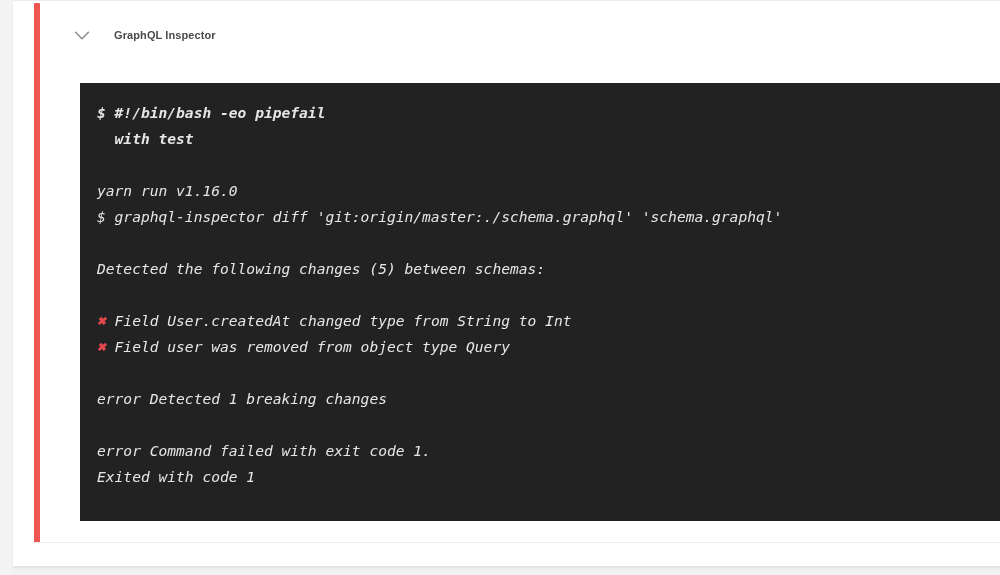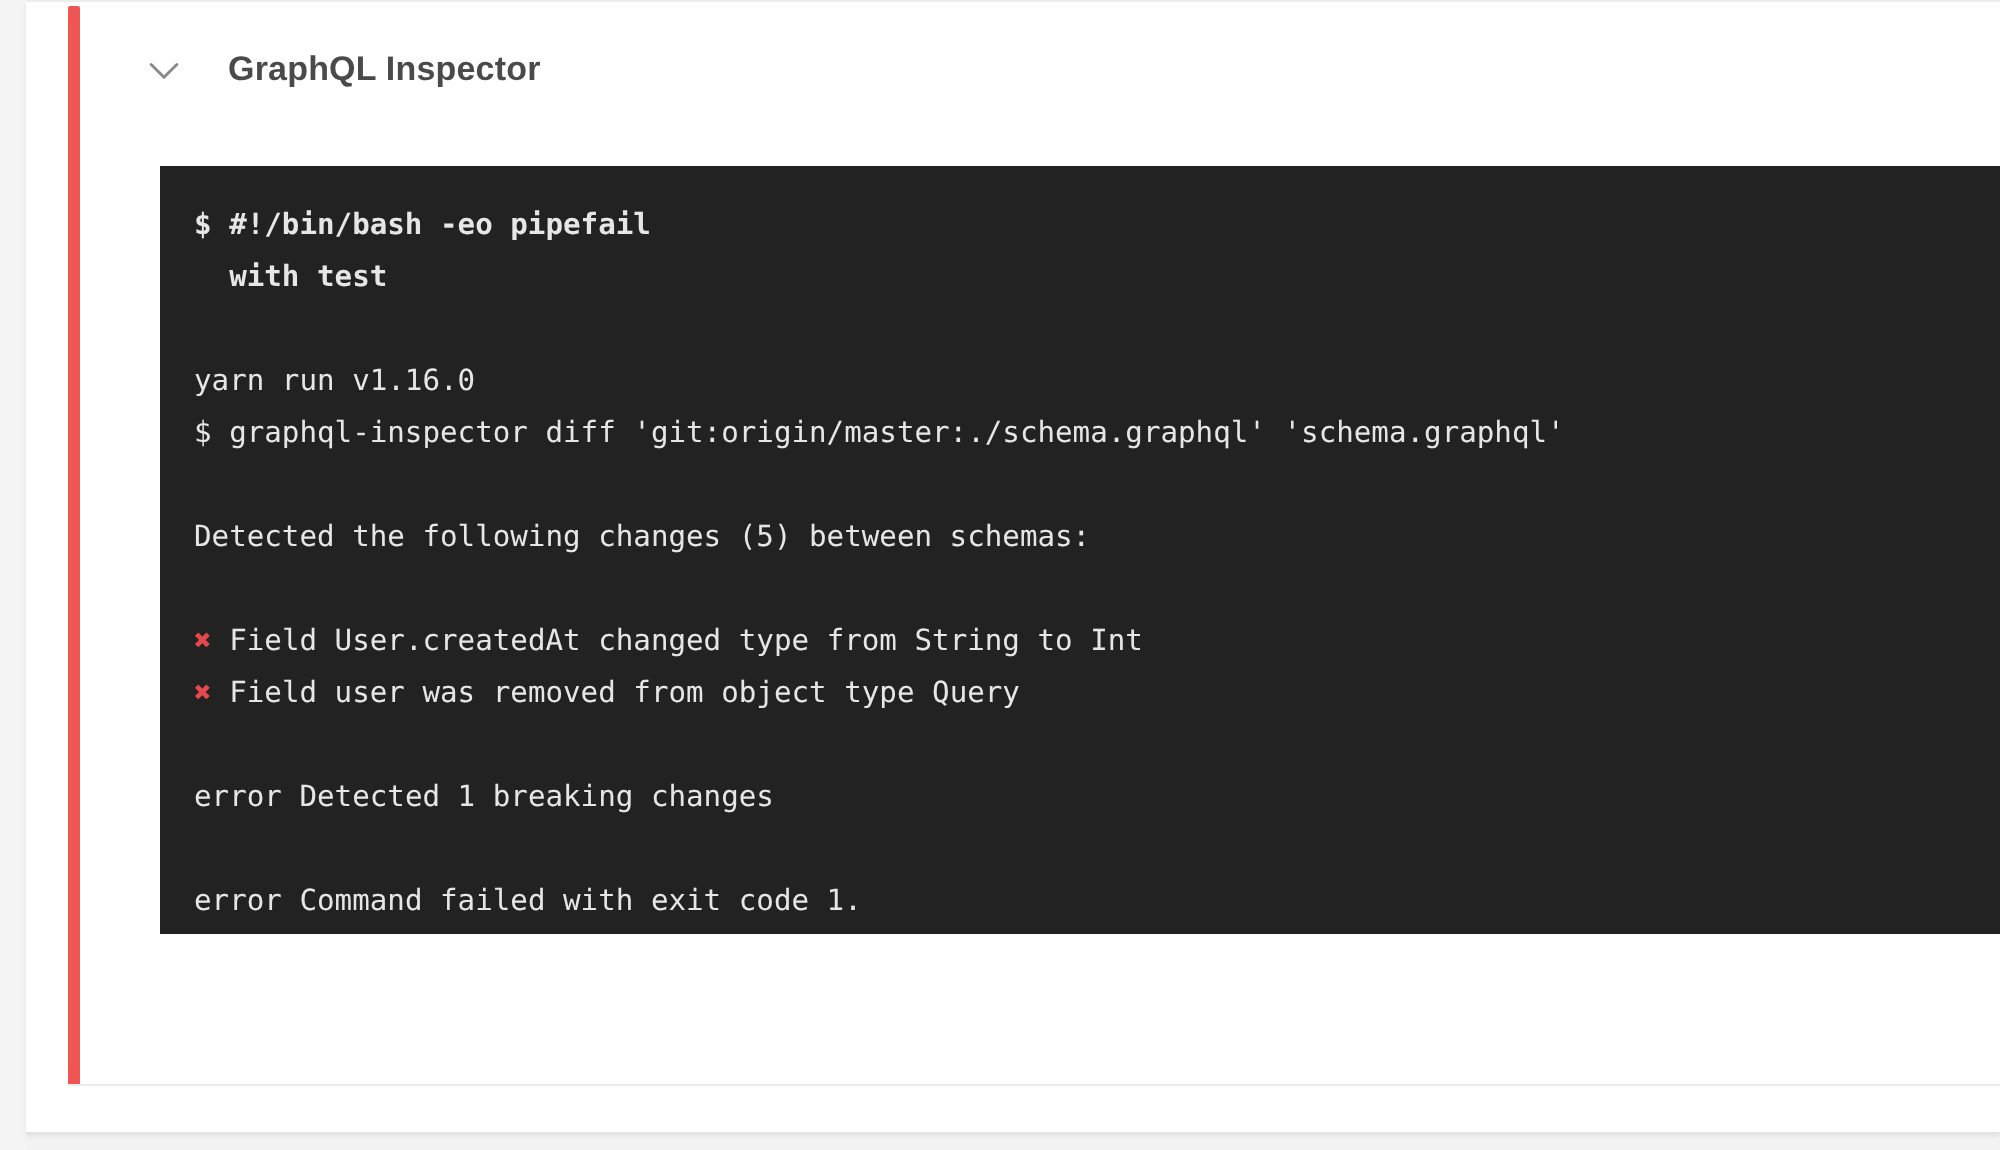--- a/index.html
+++ b/index.html
@@ -59,37 +59,38 @@
     width: 28px;
     height: 28px;
     flex: 0 0 28px;
     display: flex;
     align-items: center;
     justify-content: center;
     margin-right: 18px;
   }
   .chevron-icon svg { display: block; }
   .header-title {
-    font-size: 17px;
+    font-size: 11px;
     font-weight: bold;
     color: #4a4a4a;
     letter-spacing: 0.1px;
     white-space: nowrap;
   }
 
   
   .terminal {
     position: absolute;
     left: 67px;
     top: 82px;
     right: 0;
-    height: 384px;
+    height: 438px;
     background: #222222;
     overflow: hidden;
     padding: 17px 0 0 17px;
+    font-style: italic;
   }
   .term-line {
     font-family: "DejaVu Sans Mono", "Liberation Mono", monospace;
     font-size: 14.6px;
     line-height: 26px;
     color: #e6e6e6;
     white-space: pre;
     letter-spacing: 0;
   }
   .term-line.blank { color: transparent; }

